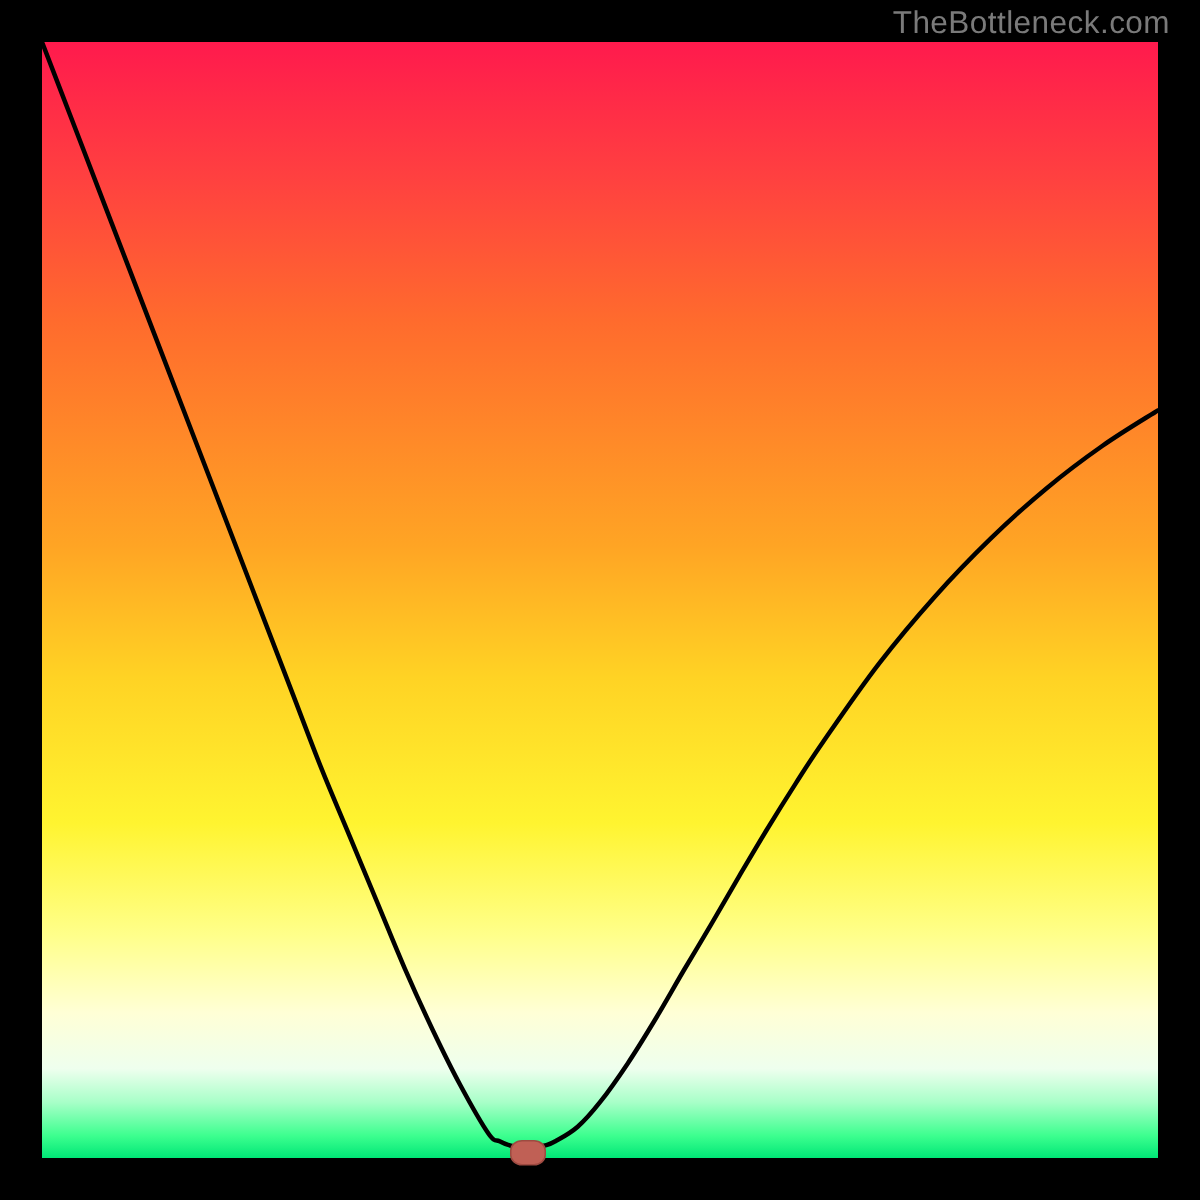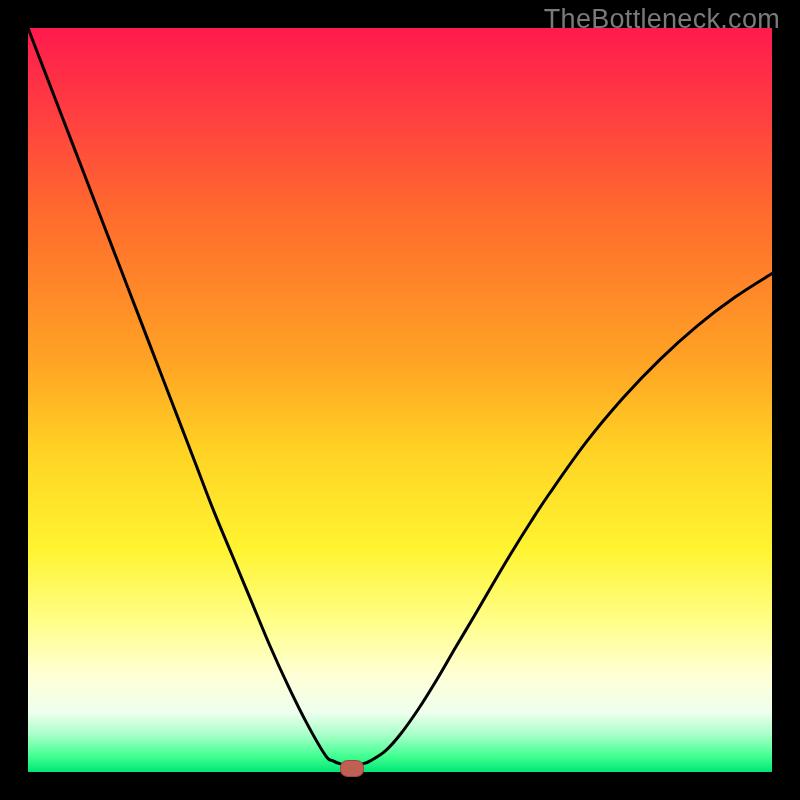--- a/index.html
+++ b/index.html
@@ -37,21 +37,21 @@
       #a8ffc8 95%,
       #3dff8f 98%,
       #00e676 100%);
   }
   .watermark {
     position: absolute;
     top: 4px;
     right: 20px;
     color: #7a7a7a;
     font-family: Arial, Helvetica, sans-serif;
-    font-size: 27px;
+    font-size: 21px;
     letter-spacing: 0.3px;
     user-select: none;
   }
   svg.curve-layer {
     position: absolute;
     top: 28px;
     left: 28px;
     width: 744px;
     height: 744px;
     overflow: visible;

